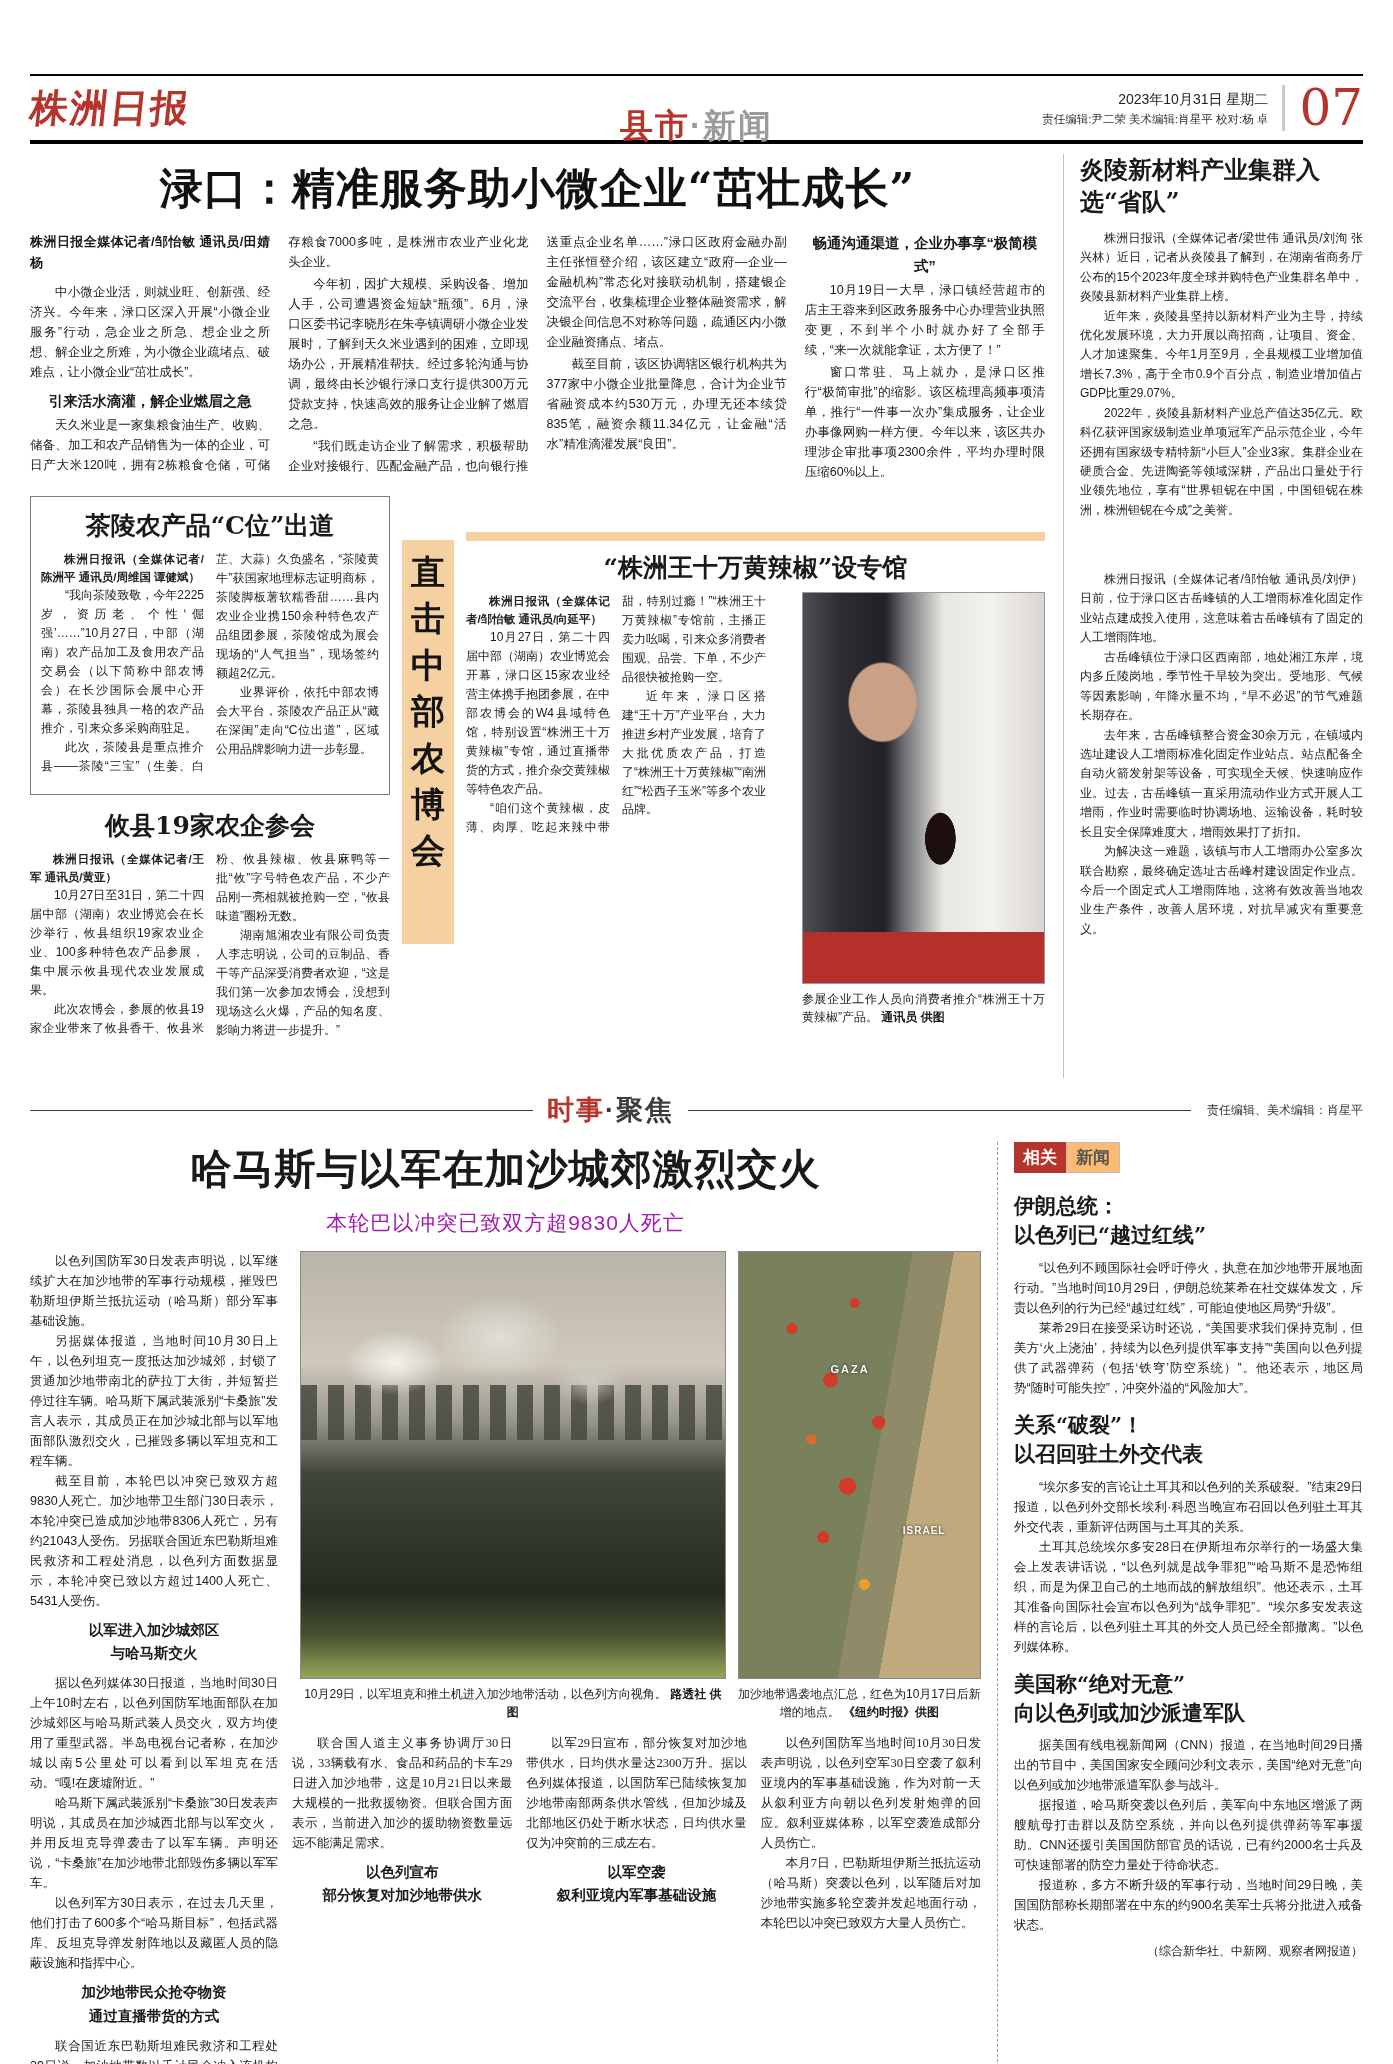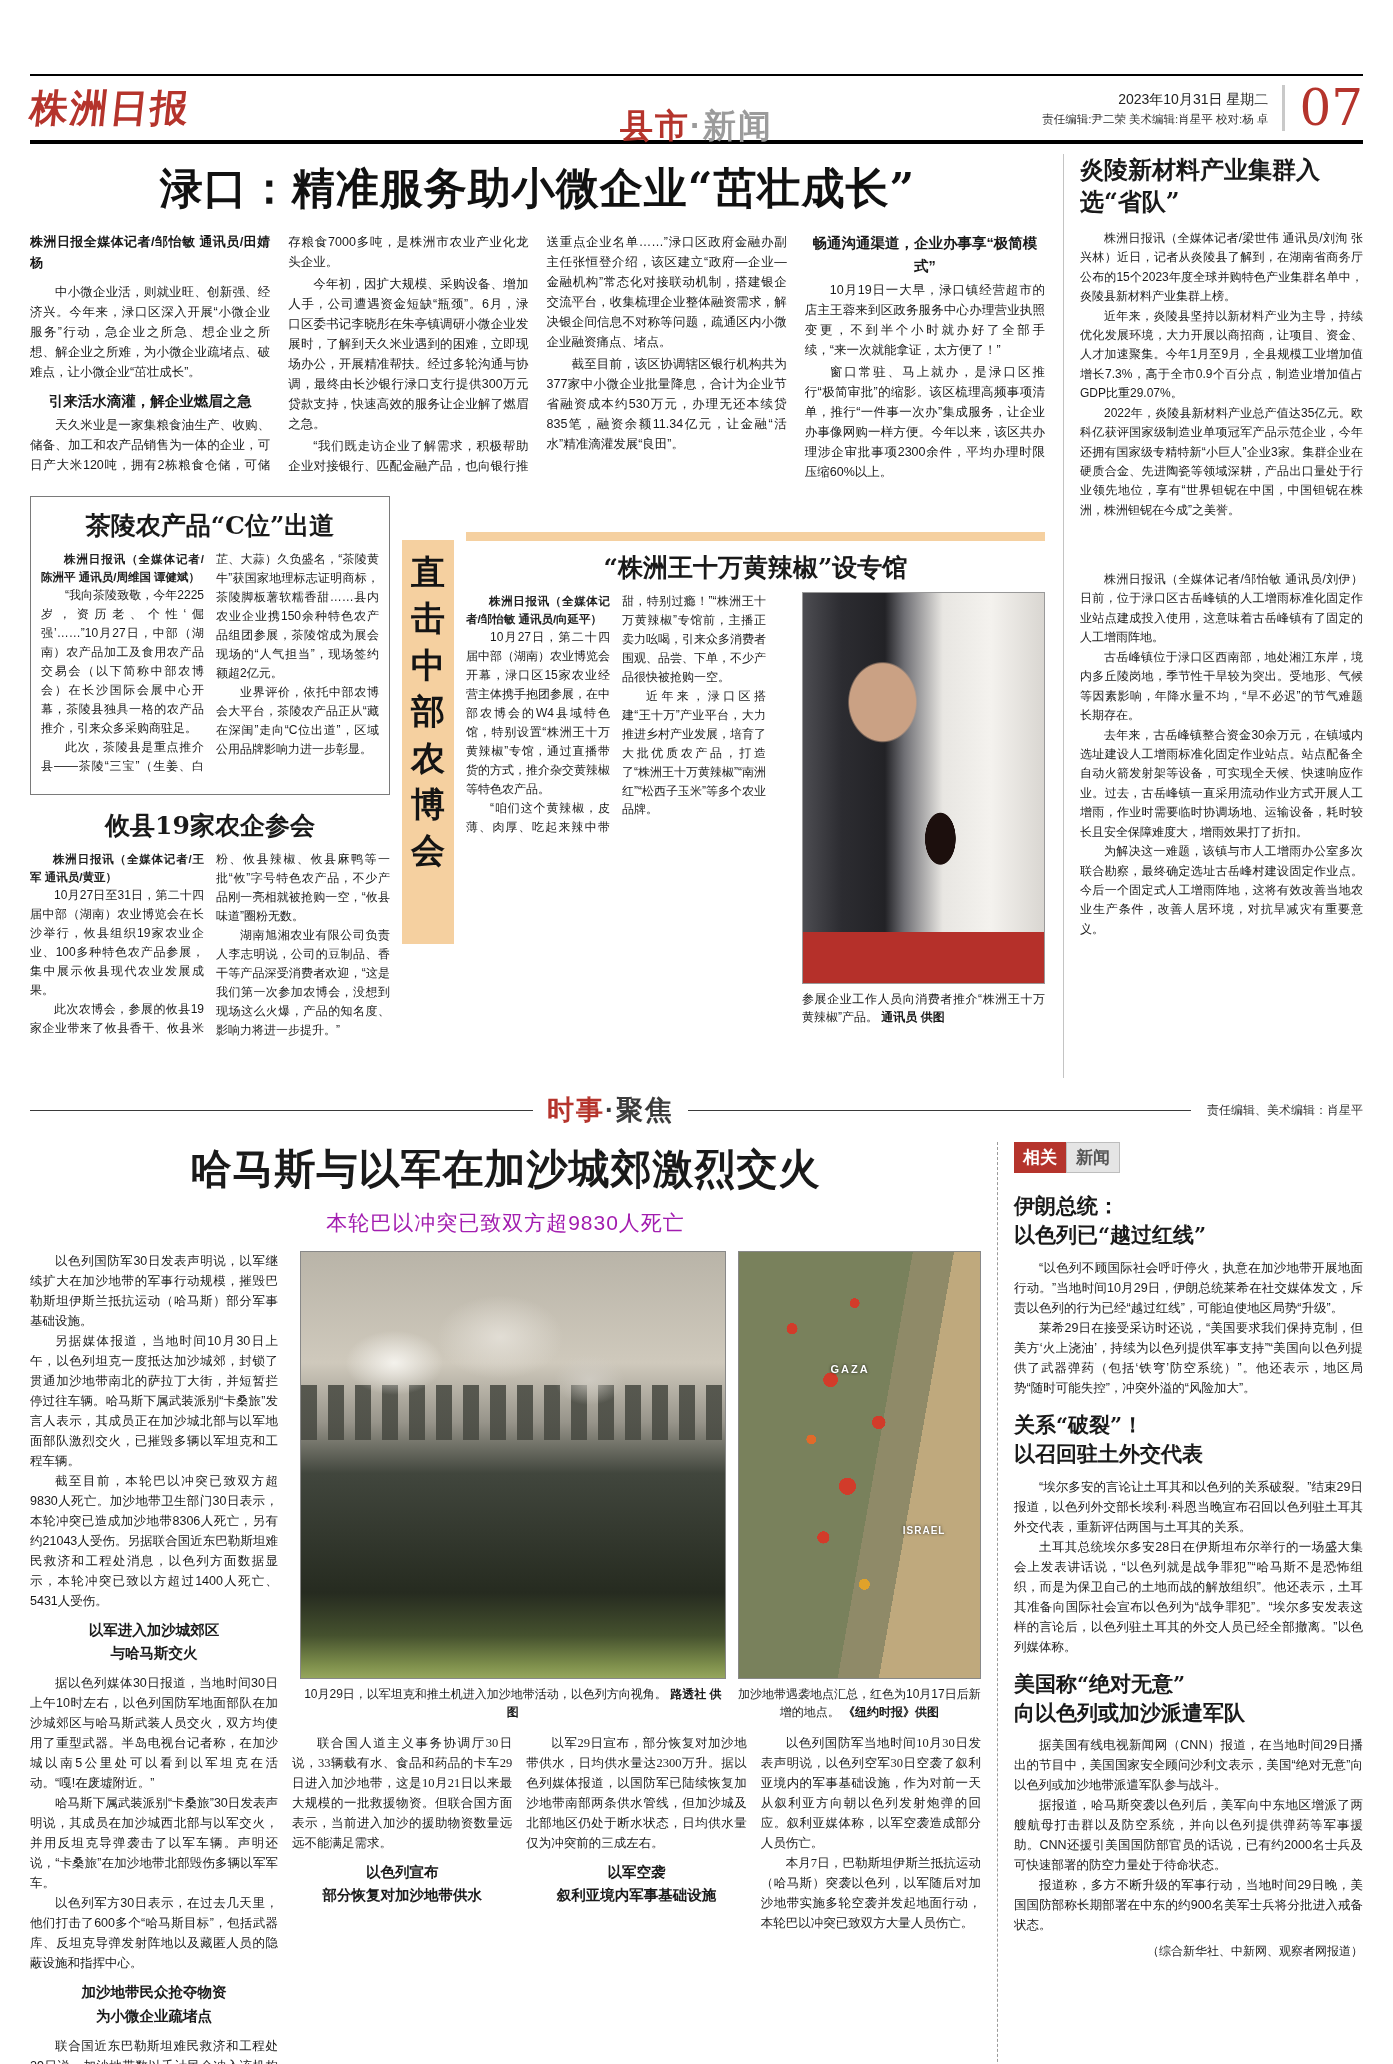--- a/index.html
+++ b/index.html
@@ -117,21 +117,21 @@
   .photos .fig2 { flex:1; display:flex; flex-direction:column; }
   .photos .photo-tanks, .photos .photo-map { flex:none; width:100%; }
   .photos .fig-caption { text-align:center; }
   .wmid-text { column-count:3; column-gap:14px; font-size:12.5px; line-height:1.6; text-align:justify; margin-top:12px;
                height:330px; overflow:hidden; }
   .wmid-text p { text-indent:2em;font-family:Liberation Serif, serif; }
   
   .related { width:366px; flex:none; border-left:1px dashed #9a9a9a; padding-left:16px; }
   .badge { display:inline-flex; margin-bottom:6px; }
   .badge-a { background:#b5342c; color:#fff; font-weight:bold; font-size:17px; padding:4px 9px; }
-  .badge-b { background:#e5e5e5; border:1px solid #bdbdbd; color:#555; font-weight:bold; font-size:17px; padding:3px 9px; }
+  .badge-b { background:#fdba74; border:1px solid #bdbdbd; color:#555; font-weight:bold; font-size:17px; padding:3px 9px; }
   .rel-title { font-family:"DejaVu Serif", serif; font-size:21px; font-weight:bold; line-height:1.4; margin:12px 0 8px; }
   .rel-body { font-size:12.5px; line-height:1.6; text-align:justify; }
   .rel-body p { text-indent:2em; }
   .rel-closing { font-size:12px; text-align:right; margin-top:8px; color:#222; }
 </style>
 </head>
 <body>
 
 <div class="page">
 
@@ -272,21 +272,21 @@
             <p>截至目前，本轮巴以冲突已致双方超9830人死亡。加沙地带卫生部门30日表示，本轮冲突已造成加沙地带8306人死亡，另有约21043人受伤。另据联合国近东巴勒斯坦难民救济和工程处消息，以色列方面数据显示，本轮冲突已致以方超过1400人死亡、5431人受伤。</p>
             <p class="colsub">
               <span>以军进入加沙城郊区</span><br>
               <span>与哈马斯交火</span>
             </p>
             <p>据以色列媒体30日报道，当地时间30日上午10时左右，以色列国防军地面部队在加沙城郊区与哈马斯武装人员交火，双方均使用了重型武器。半岛电视台记者称，在加沙城以南5公里处可以看到以军坦克在活动。“嘎!在废墟附近。”</p>
             <p>哈马斯下属武装派别“卡桑旅”30日发表声明说，其成员在加沙城西北部与以军交火，并用反坦克导弹袭击了以军车辆。声明还说，“卡桑旅”在加沙地带北部毁伤多辆以军军车。</p>
             <p>以色列军方30日表示，在过去几天里，他们打击了600多个“哈马斯目标”，包括武器库、反坦克导弹发射阵地以及藏匿人员的隐蔽设施和指挥中心。</p>
             <p class="colsub">
               <span>加沙地带民众抢夺物资</span><br>
-              <span>为小微企业疏堵点</span>
+              <span>通过直播带货的方式</span>
             </p>
             <p>联合国近东巴勒斯坦难民救济和工程处29日说，加沙地带数以千计民众冲入该机构设在当地的多处仓库和配送中心，抢走面粉、卫生用品等基本生存物资，加沙地带的社会秩序开始崩溃。</p>
           </div>
 
           <div class="wmid">
             <div class="photos">
               <figure class="fig1">
                 <div class="photo-tanks"></div>
                 <figcaption class="fig-caption">
                   <span>10月29日，以军坦克和推土机进入加沙地带活动，以色列方向视角。</span>

